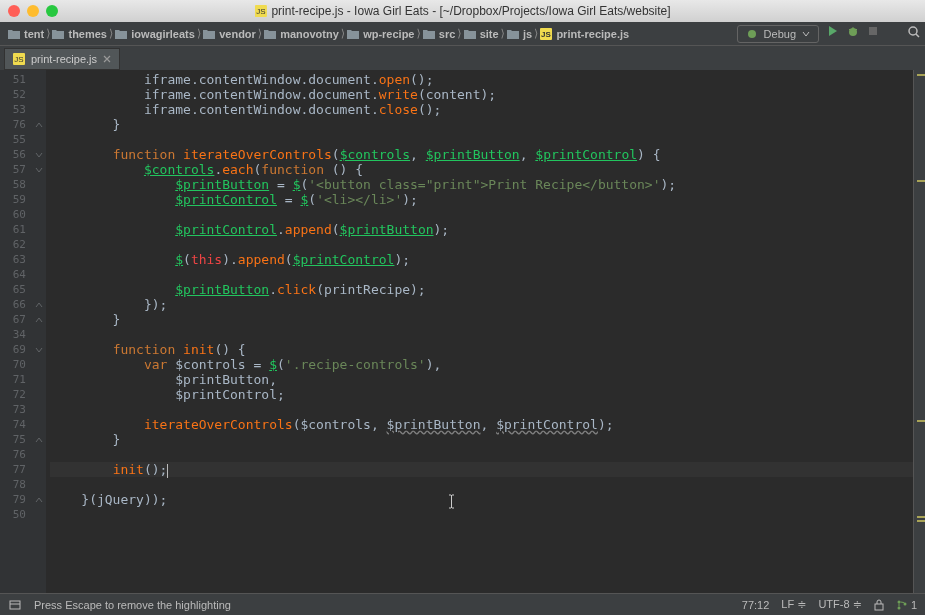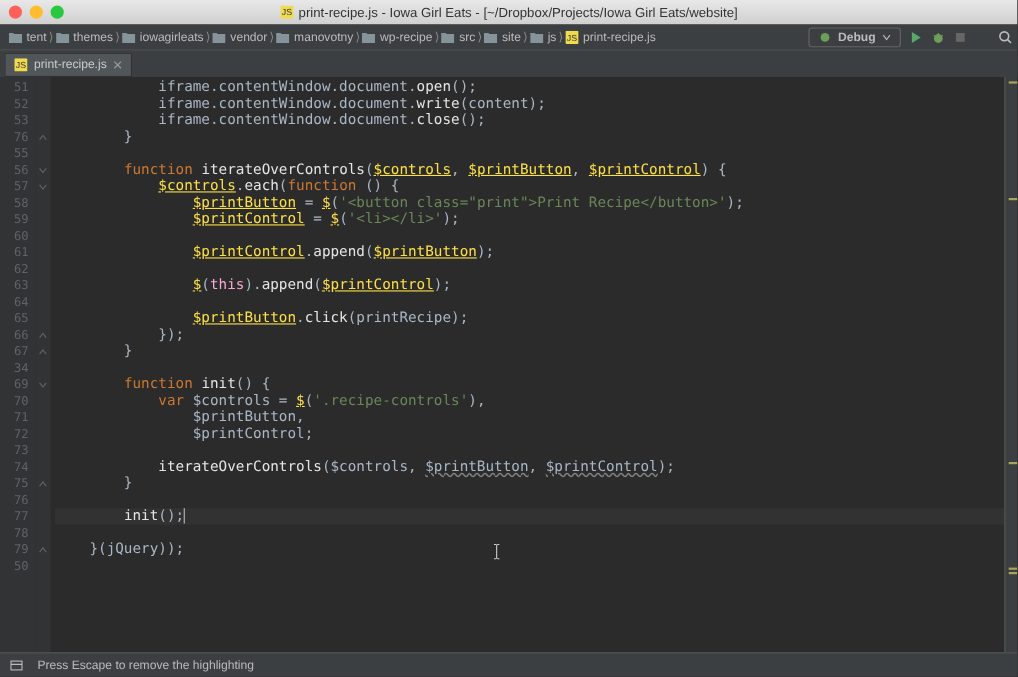--- a/index.html
+++ b/index.html
@@ -36,25 +36,25 @@
   background: #3c3f41;
   border-bottom: 1px solid #555;
   display: flex;
   align-items: center;
   padding: 0 4px;
   font-family: -apple-system, sans-serif;
   font-size: 11px;
   color: #bbb;
   gap: 2px;
 }
-.crumb { display: flex; align-items: center; gap: 4px; padding: 0 4px; cursor: pointer; }
+.crumb { display: flex; align-items: center; gap: 4px; padding: 0 4px; cursor: pointer; font-weight: bold; }
 .crumb-sep { color: #888; margin: 0 -2px; }
 .folder-icon { width: 12px; height: 10px; fill: #87939a; }
 .js-icon { width: 12px; height: 12px; }
-.toolbar-right { margin-left: auto; display: flex; align-items: center; gap: 8px; font-weight: bold; }
+.toolbar-right { margin-left: auto; display: flex; align-items: flex-start; gap: 8px; }
 .run-config { border: 1px solid #646464; border-radius: 3px; padding: 2px 8px; display: flex; align-items: center; gap: 6px; }
 .run-btn { cursor: pointer; display: flex; align-items: center; }
 .tab-bar {
   height: 24px;
   background: #3c3f41;
   display: flex;
   align-items: flex-end;
   padding-left: 4px;
 }
 .tab {
@@ -100,25 +100,25 @@
   padding: 2px 0 0 4px;
   font-size: 13px;
   line-height: 15px;
   white-space: pre;
   overflow: hidden;
 }
 .code .line { height: 15px; }
 .code .line.cur { background: #323232; position: relative; }
 .code .line.cur::before { content:''; position:absolute; left:-50px; right:-12px; top:0; bottom:0; background:#323232; z-index:-1;}
 .kw { color: #cc7832; }
-.fn { color: #e5e5e5; }
+.fn { color: #f97316; }
 .str { color: #6a8759; }
 .dot { color: #a9b7c6; }
-.underline { text-decoration: underline; color: #fde047; }
-.this { color: #f9a8d4; }
+.underline { text-decoration: underline; color: #22c55e; }
+.this { color: #ef4444; }
 .wavy { text-decoration: underline wavy #808080; }
 .minimap {
   width: 12px;
   background: #3c3f41;
   border-left: 1px solid #555;
   position: relative;
 }
 .mark { position: absolute; right: 0; width: 8px; height: 2px; }
 .status-bar {
   position: absolute;
@@ -392,13 +392,31 @@
       </svg>
   </div>
 </div>
 
 <div class="status-bar">
   <svg width="14" height="14">
       <rect x="2" y="3" width="10" height="8" stroke="#bbb" fill="none"></rect>
       <line x1="2" y1="6" x2="12" y2="6" stroke="#bbb"></line>
     </svg>
   <span>Press Escape to remove the highlighting</span>
+  <div class="status-right">
+    <span>77:12</span>
+    <span><span>LF</span> ≑</span>
+    <span><span>UTF-8</span> ≑</span>
+    <svg width="10" height="12">
+        <rect x="1" y="5" width="8" height="6" stroke="#bbb" fill="none"></rect>
+        <path d="M3 5 V3 A2 2 0 0 1 7 3 V5" stroke="#bbb" fill="none"></path>
+      </svg>
+    <span style="display:flex;align-items:center;gap:3px">
+      <svg width="12" height="12">
+          <circle cx="3" cy="3" r="1.5" fill="#6e9e57"></circle>
+          <circle cx="3" cy="9" r="1.5" fill="#6e9e57"></circle>
+          <circle cx="9" cy="5" r="1.5" fill="#6e9e57"></circle>
+          <path d="M3 4.5 V7.5 M4.5 3 Q9 3 9 5" stroke="#6e9e57" fill="none"></path>
+        </svg>
+      <span>1</span>
+    </span>
+  </div>
 </div>
 
 </body></html>

